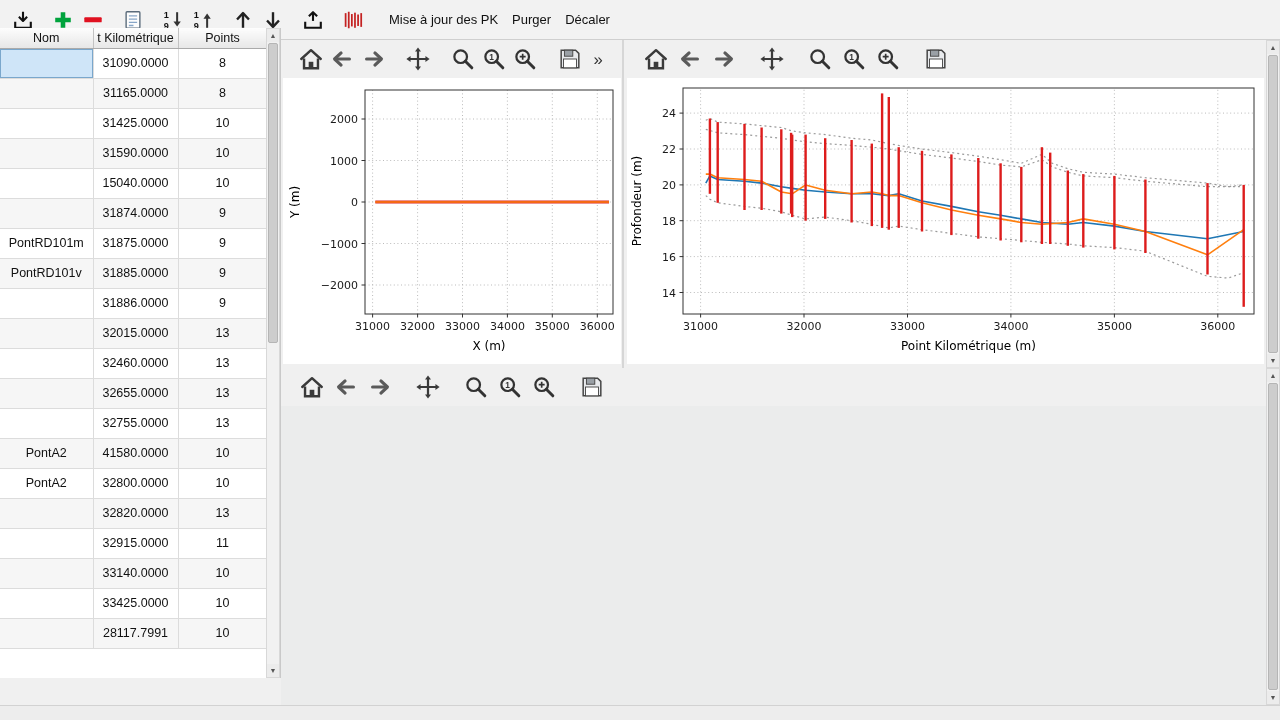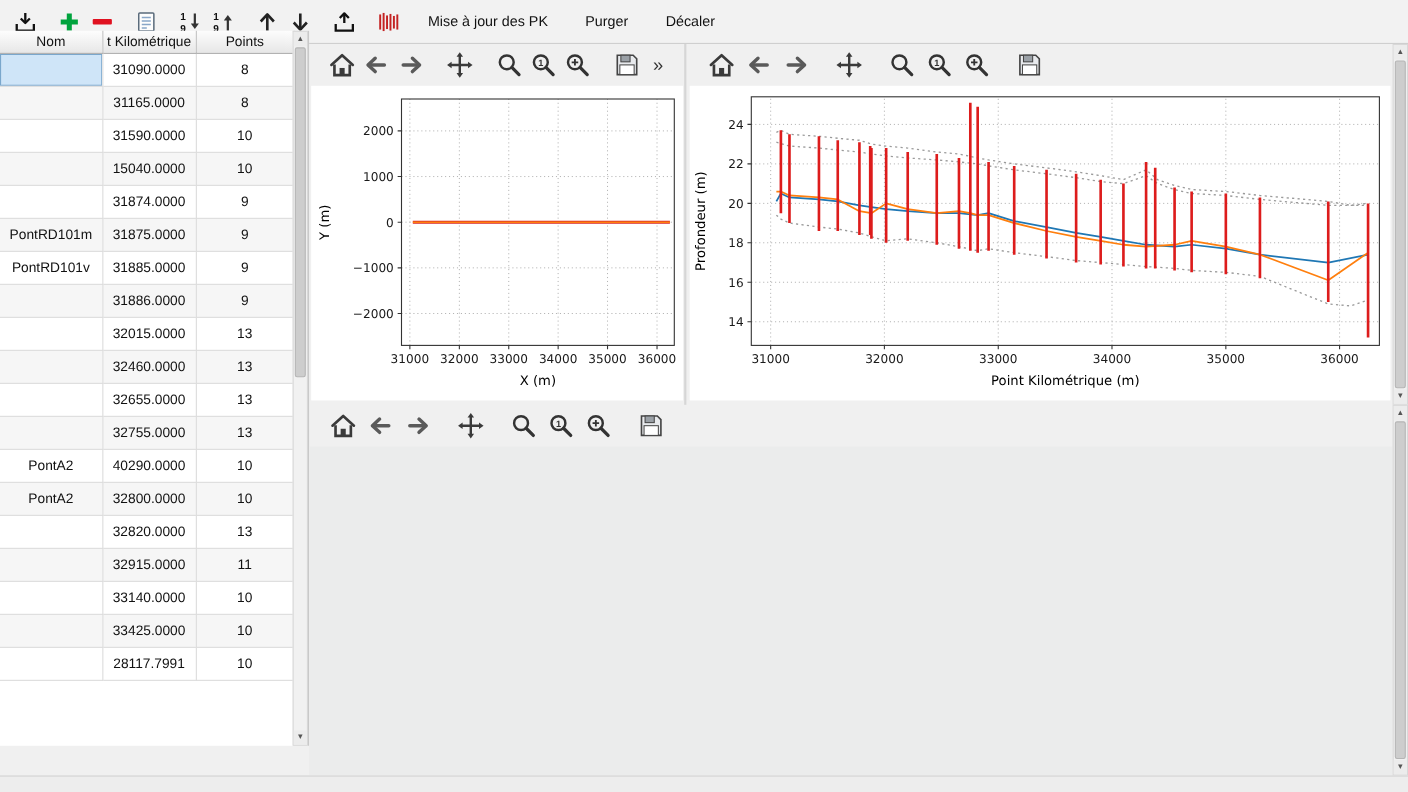--- a/index.html
+++ b/index.html
@@ -5,21 +5,21 @@
   *{margin:0;padding:0;box-sizing:border-box}
   html,body{width:1280px;height:720px;overflow:hidden}
   body{font-family:"Liberation Sans","DejaVu Sans",sans-serif;font-size:12px;background:#f0f0f0;color:#111}
   .app{position:relative;width:1280px;height:720px}
 
   
   .top-toolbar{position:absolute;left:0;top:0;width:1280px;height:40px;background:#f2f2f2;
     border-bottom:1px solid #cfcfcf;display:flex;align-items:center;padding:0 8px}
   .tbtn{width:30px;height:30px;display:flex;align-items:center;justify-content:center;border-radius:3px;cursor:default}
   .gap-left{margin-left:10px}
-  .text-btn{margin-left:20px;padding:5px 7px;font-size:13px;background:none;border:none;
+  .text-btn{margin-left:0;padding:5px 7px;font-size:13px;background:none;border:none;
     font-family:"Liberation Sans",sans-serif;color:#111;cursor:default}
   .text-btn.first{margin-left:14px}
 
   
   .left-panel{position:absolute;left:0;top:28px;width:281px;height:650px;background:#fff;border-right:1px solid #c9c9c9}
   table.pk{border-collapse:collapse;table-layout:fixed;width:267px}
   table.pk th{height:20px;font-weight:normal;font-size:12.5px;background:linear-gradient(#fdfdfd,#e7e7e7);
     border-right:1px solid #c2c2c2;border-bottom:1px solid #aaa;overflow:hidden;white-space:nowrap}
   table.pk td{height:30px;text-align:center;font-size:12.5px;border-right:1px solid #dcdcdc;
     border-bottom:1px solid #dcdcdc;overflow:hidden;white-space:nowrap;background:#fff}
@@ -148,20 +148,25 @@
             <td>31090.0000</td>
             <td>8</td>
           </tr>
           <tr>
             <td></td>
             <td>31165.0000</td>
             <td>8</td>
           </tr>
           <tr>
             <td></td>
+            <td>31425.0000</td>
+            <td>10</td>
+          </tr>
+          <tr>
+            <td></td>
             <td>31590.0000</td>
             <td>10</td>
           </tr>
           <tr>
             <td></td>
             <td>15040.0000</td>
             <td>10</td>
           </tr>
           <tr>
             <td></td>
@@ -198,21 +203,21 @@
             <td>32655.0000</td>
             <td>13</td>
           </tr>
           <tr>
             <td></td>
             <td>32755.0000</td>
             <td>13</td>
           </tr>
           <tr>
             <td>PontA2</td>
-            <td>40290.0000</td>
+            <td>41580.0000</td>
             <td>10</td>
           </tr>
           <tr>
             <td>PontA2</td>
             <td>32800.0000</td>
             <td>10</td>
           </tr>
           <tr>
             <td></td>
             <td>32820.0000</td>

